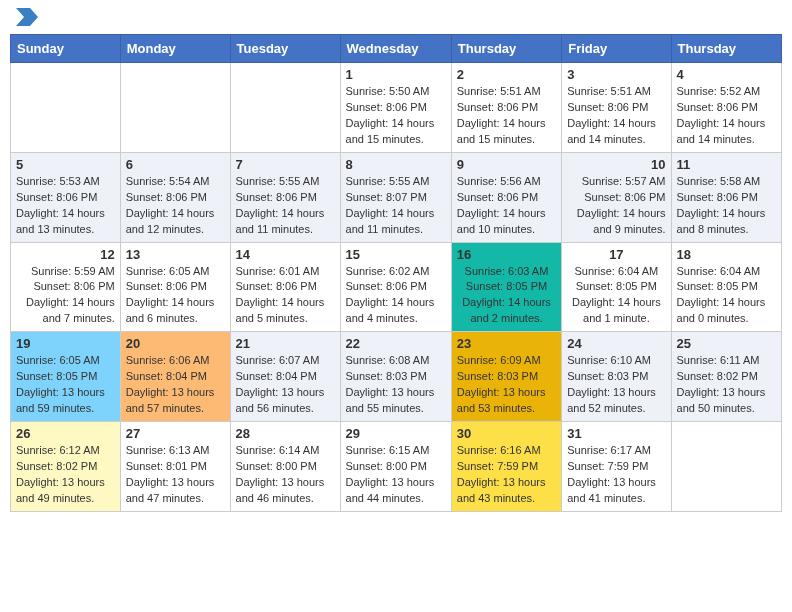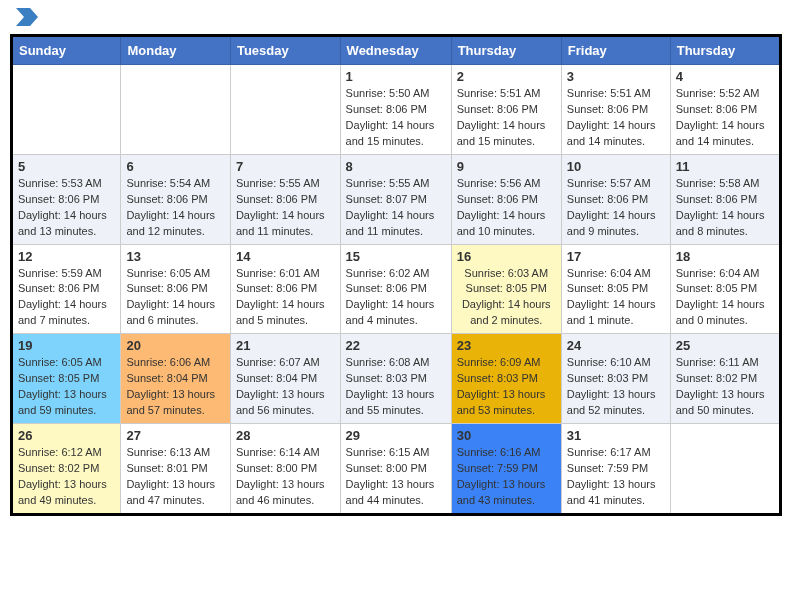--- a/index.html
+++ b/index.html
@@ -46,21 +46,21 @@
       font-weight: bold;
       color: #333;
     }
     .location {
       font-size: 14px;
       color: #555;
     }
     .calendar {
       width: 100%;
       border-collapse: collapse;
-      border: 3px solid #000000;
+      border: 1px solid #000000;
       margin-top: 8px;
     }
     .calendar th {
       background-color: #4472c4;
       color: #fff;
       text-align: left;
       padding: 6px 6px;
       font-size: 13px;
       font-weight: bold;
       border: 1px solid #3a60a8;
@@ -190,37 +190,37 @@
 Daylight: 14 hours
 and 11 minutes.</div>
         </td>
         <td style="background: rgb(238, 241, 248);">
           <span class="day-number">9</span>
           <div class="day-info" style="white-space: pre-line;">Sunrise: 5:56 AM
 Sunset: 8:06 PM
 Daylight: 14 hours
 and 10 minutes.</div>
         </td>
-        <td style="background: rgb(238, 241, 248);">
+        <td style="background: rgb(238, 241, 248); text-align: right;">
           <span class="day-number">10</span>
           <div class="day-info" style="white-space: pre-line;">Sunrise: 5:57 AM
 Sunset: 8:06 PM
 Daylight: 14 hours
 and 9 minutes.</div>
         </td>
         <td style="background: rgb(238, 241, 248);">
           <span class="day-number">11</span>
           <div class="day-info" style="white-space: pre-line;">Sunrise: 5:58 AM
 Sunset: 8:06 PM
 Daylight: 14 hours
 and 8 minutes.</div>
         </td>
       </tr>
       <tr>
-        <td style="background: rgb(255, 255, 255);">
+        <td style="background: rgb(255, 255, 255); text-align: right;">
           <span class="day-number">12</span>
           <div class="day-info" style="white-space: pre-line;">Sunrise: 5:59 AM
 Sunset: 8:06 PM
 Daylight: 14 hours
 and 7 minutes.</div>
         </td>
         <td style="background: rgb(255, 255, 255);">
           <span class="day-number">13</span>
           <div class="day-info" style="white-space: pre-line;">Sunrise: 6:05 AM
 Sunset: 8:06 PM
@@ -234,28 +234,28 @@
 Daylight: 14 hours
 and 5 minutes.</div>
         </td>
         <td style="background: rgb(255, 255, 255);">
           <span class="day-number">15</span>
           <div class="day-info" style="white-space: pre-line;">Sunrise: 6:02 AM
 Sunset: 8:06 PM
 Daylight: 14 hours
 and 4 minutes.</div>
         </td>
-        <td style="background: #fef9c3;">
+        <td style="background: #14b8a6;">
           <span class="day-number">16</span>
           <div class="day-info" style="white-space: pre-line; text-align: center;">Sunrise: 6:03 AM
 Sunset: 8:05 PM
 Daylight: 14 hours
 and 2 minutes.</div>
         </td>
-        <td style="background: rgb(255, 255, 255);">
+        <td style="background: rgb(255, 255, 255); text-align: center;">
           <span class="day-number">17</span>
           <div class="day-info" style="white-space: pre-line;">Sunrise: 6:04 AM
 Sunset: 8:05 PM
 Daylight: 14 hours
 and 1 minute.</div>
         </td>
         <td style="background: rgb(255, 255, 255);">
           <span class="day-number">18</span>
           <div class="day-info" style="white-space: pre-line;">Sunrise: 6:04 AM
 Sunset: 8:05 PM
@@ -336,21 +336,21 @@
 Daylight: 13 hours
 and 46 minutes.</div>
         </td>
         <td style="background: rgb(255, 255, 255);">
           <span class="day-number">29</span>
           <div class="day-info" style="white-space: pre-line;">Sunrise: 6:15 AM
 Sunset: 8:00 PM
 Daylight: 13 hours
 and 44 minutes.</div>
         </td>
-        <td style="background: #3b82f6;">
+        <td style="background: #fde047;">
           <span class="day-number">30</span>
           <div class="day-info" style="white-space: pre-line;">Sunrise: 6:16 AM
 Sunset: 7:59 PM
 Daylight: 13 hours
 and 43 minutes.</div>
         </td>
         <td style="background: rgb(255, 255, 255);">
           <span class="day-number">31</span>
           <div class="day-info" style="white-space: pre-line;">Sunrise: 6:17 AM
 Sunset: 7:59 PM

